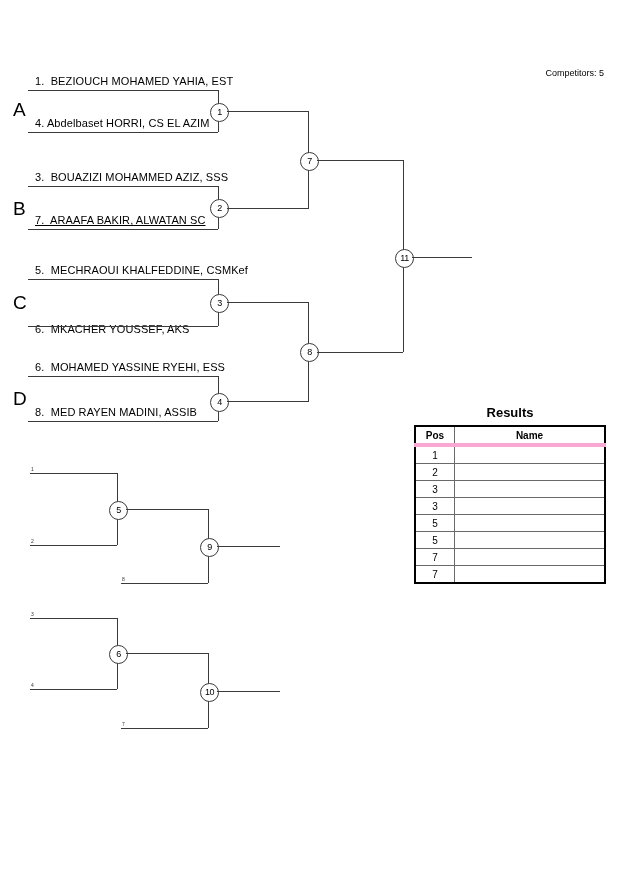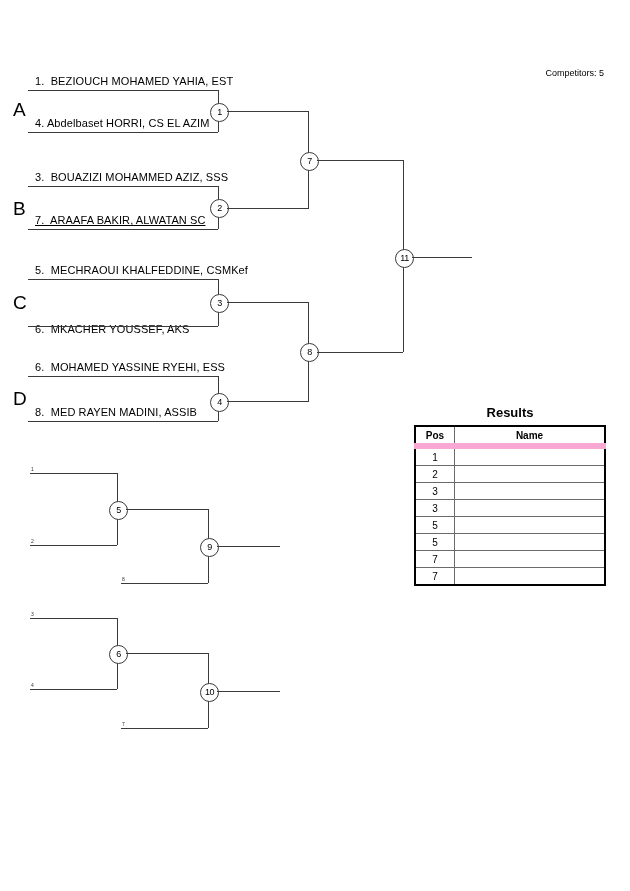--- a/index.html
+++ b/index.html
@@ -106,21 +106,21 @@
   #results-table td {
     border: 1px solid #6a6a6a;
     height: 16px;
     font-size: 10px;
     padding: 0;
     background: #ffffff;
   }
   #results-table th {
     font-weight: bold;
     font-size: 10px;
-    border-bottom: 6px solid #f9a8d4;
+    border-bottom: 4px solid #f9a8d4;
   }
   #results-table .col-pos {
     width: 38px;
     text-align: center;
   }
   #results-table .col-name {
   }
   #results-table td.col-name {
     text-align: left;
   }

